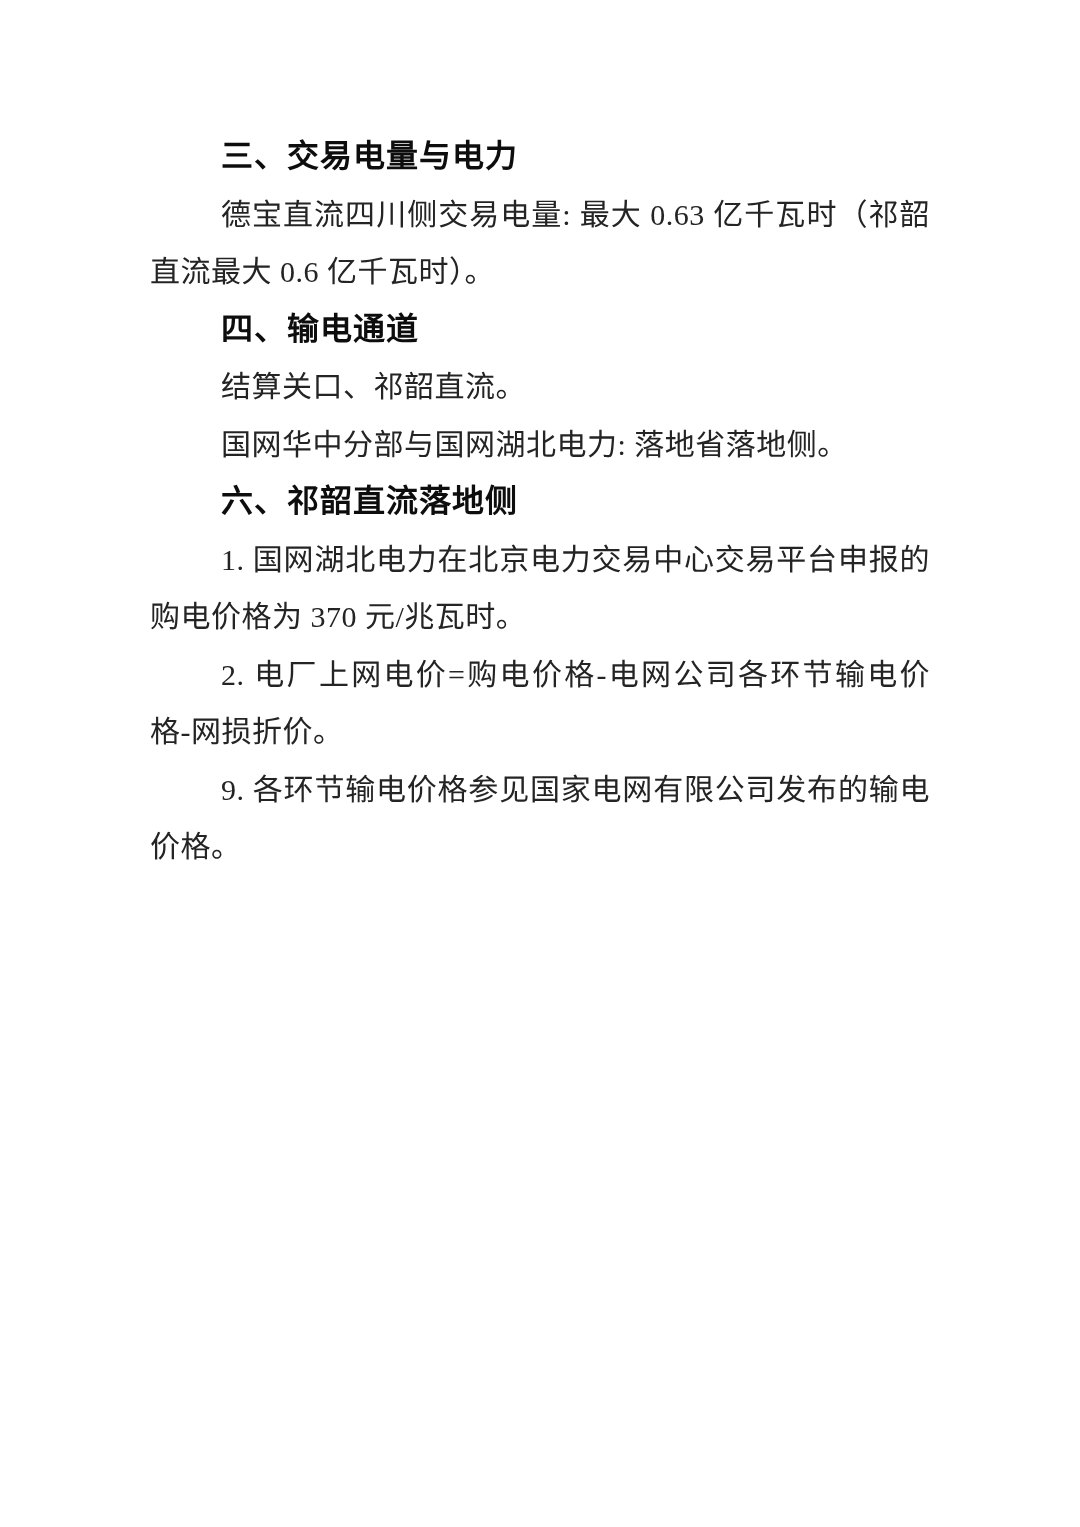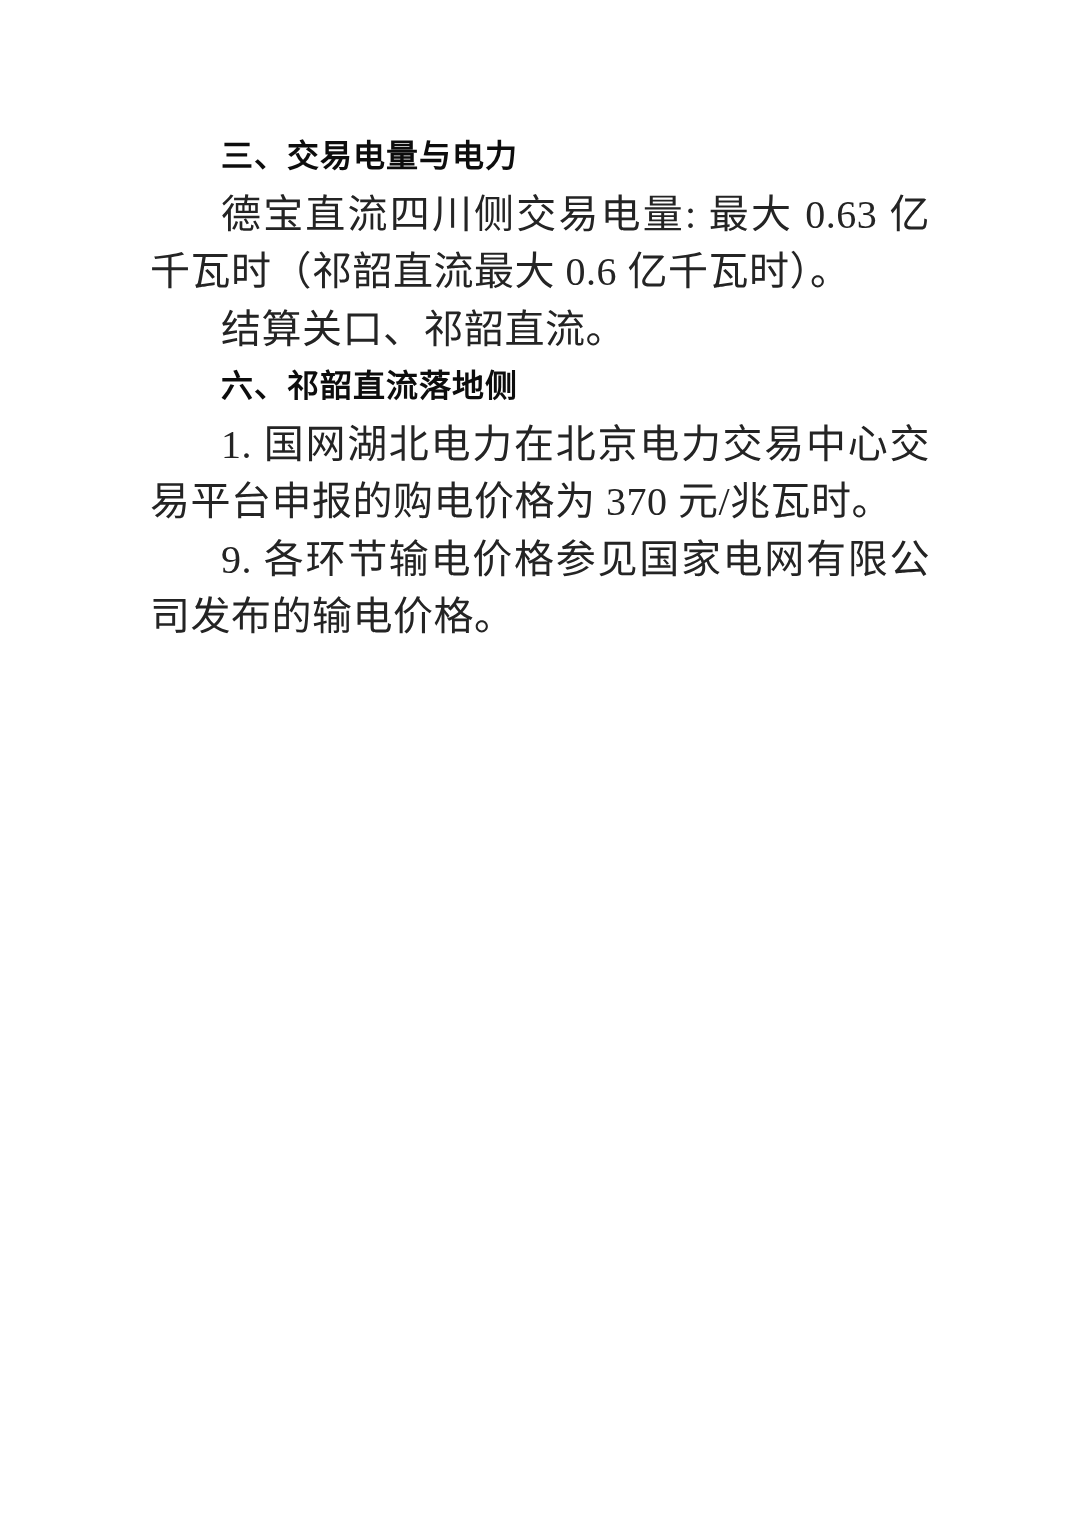--- a/index.html
+++ b/index.html
@@ -26,46 +26,49 @@
     font-weight: bold;
     font-size: 32px;
     line-height: 57.5px;
     color: #0d0d0d;
     text-indent: 71px;
     letter-spacing: 1px;
   }
   .para {
     margin: 0;
     font-family: "Liberation Serif", serif;
-    font-size: 40px;
+    font-size: 30px;
     line-height: 57.5px;
     color: #242424;
     text-indent: 71px;
     text-align: justify;
     letter-spacing: 0.5px;
   }
 </style>
 </head>
 <body>
 
 <main class="page">
   <article class="doc">
 
     <section>
       <h2 class="heading">三、交易电量与电力</h2>
       <p class="para">德宝直流四川侧交易电量: 最大 0.63 亿千瓦时（祁韶直流最大 0.6 亿千瓦时）。</p>
     </section>
 
     <section>
+      <h2 class="heading">四、输电通道</h2>
       <p class="para">结算关口、祁韶直流。</p>
     </section>
 
     <section>
+      <p class="para">国网华中分部与国网湖北电力: 落地省落地侧。</p>
     </section>
 
     <section>
       <h2 class="heading">六、祁韶直流落地侧</h2>
       <p class="para">1. 国网湖北电力在北京电力交易中心交易平台申报的购电价格为 370 元/兆瓦时。</p>
+      <p class="para">2. 电厂上网电价=购电价格-电网公司各环节输电价格-网损折价。</p>
       <p class="para">9. 各环节输电价格参见国家电网有限公司发布的输电价格。</p>
     </section>
 
   </article>
 </main>
 
 </body></html>

